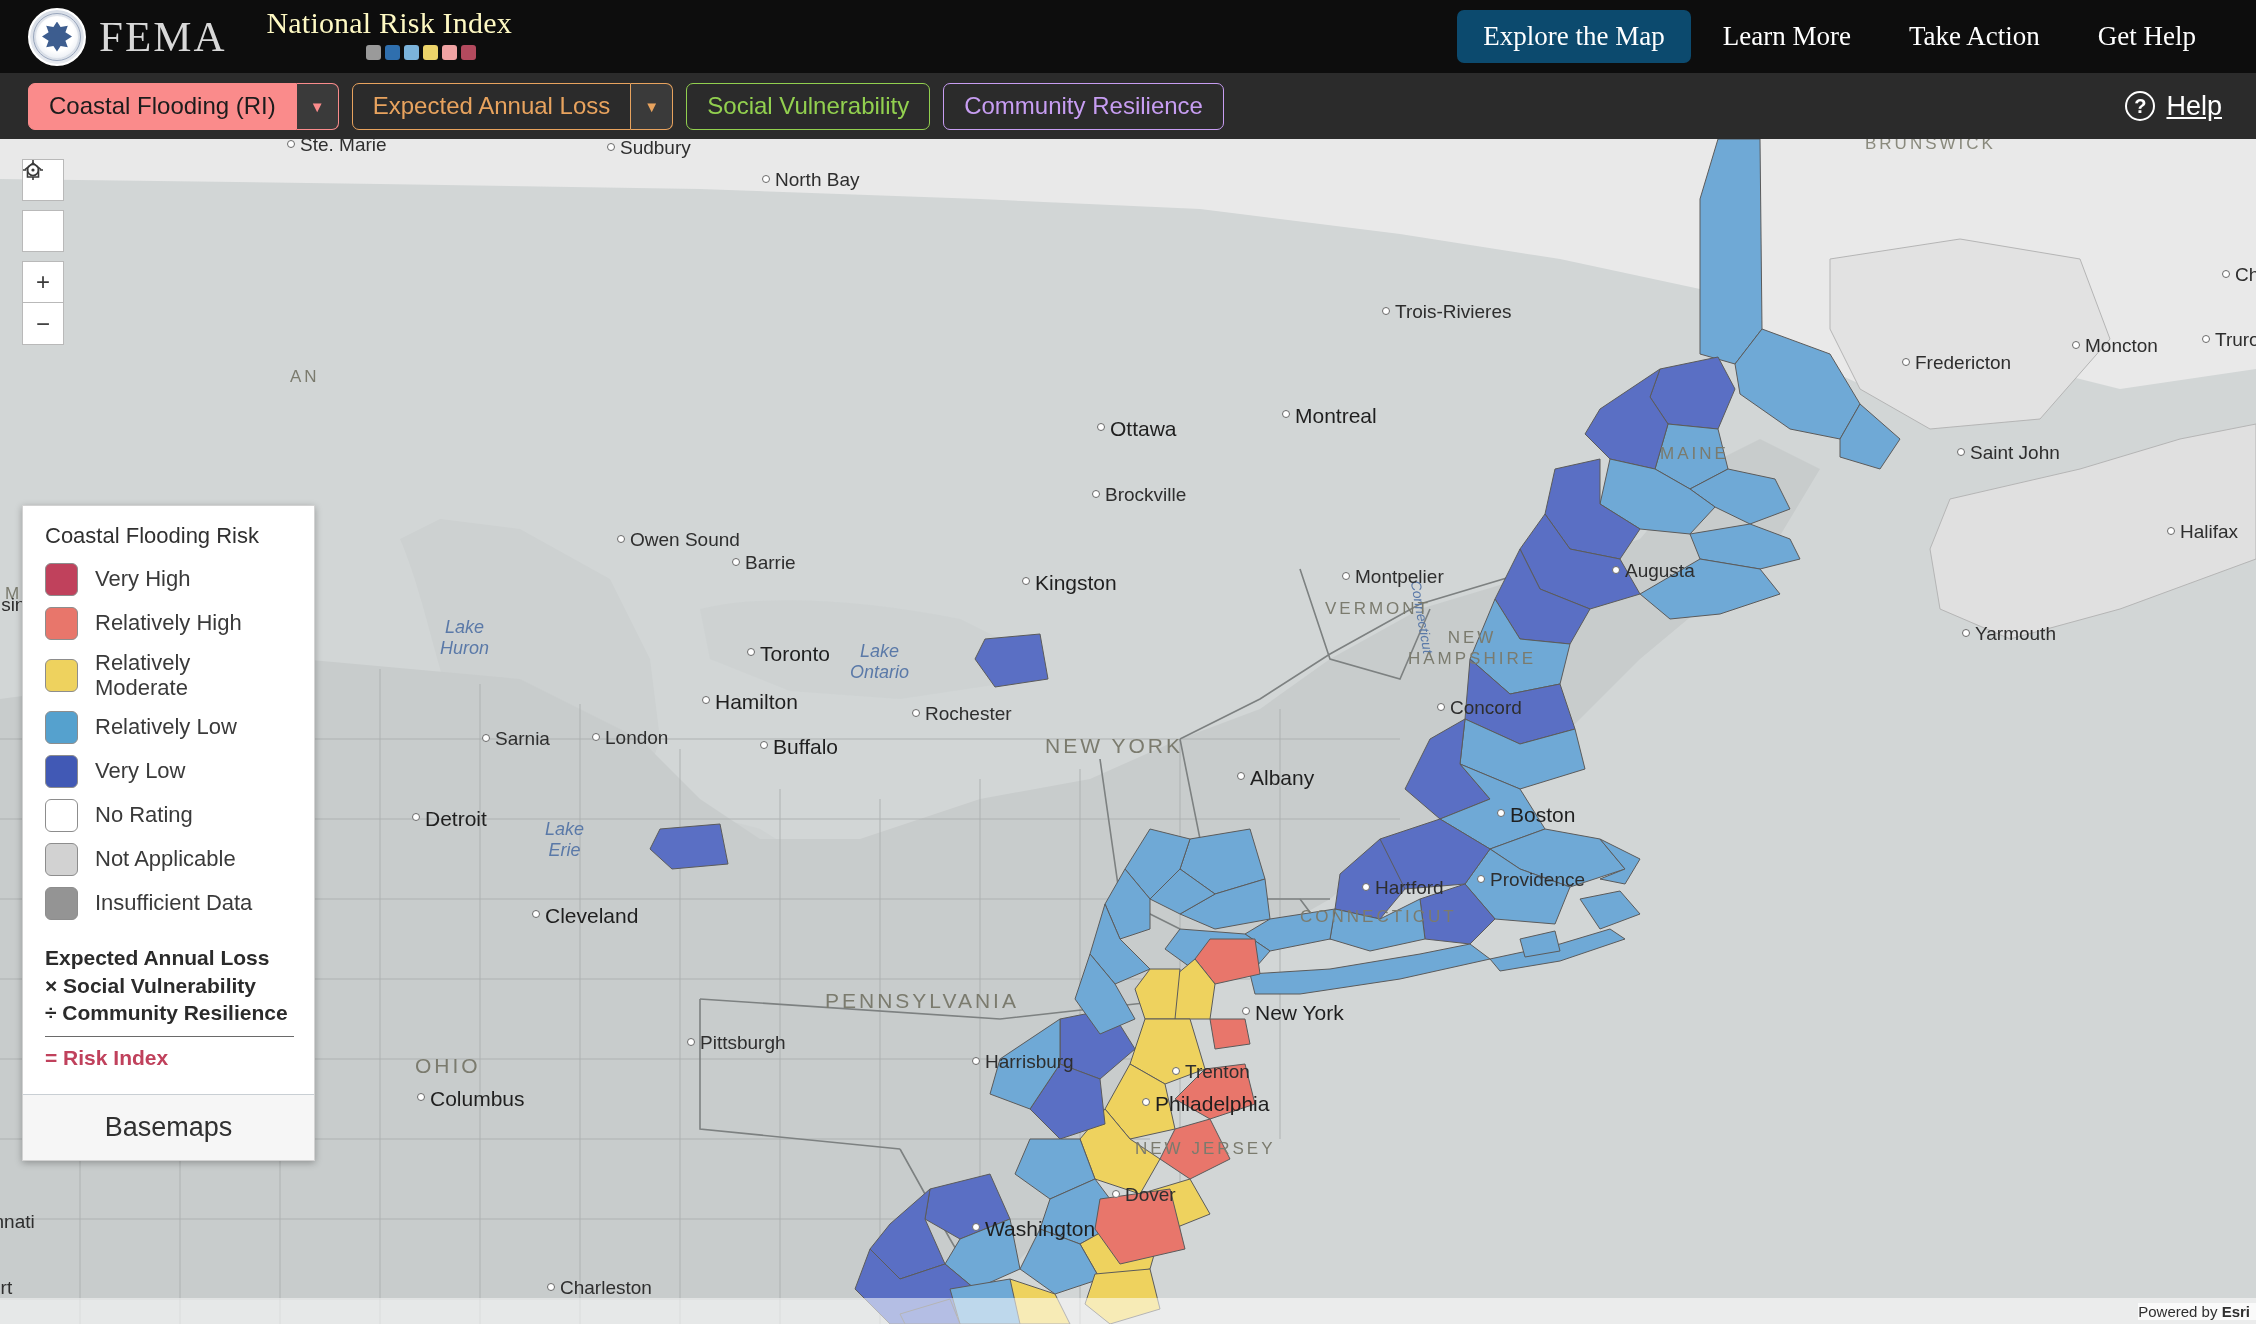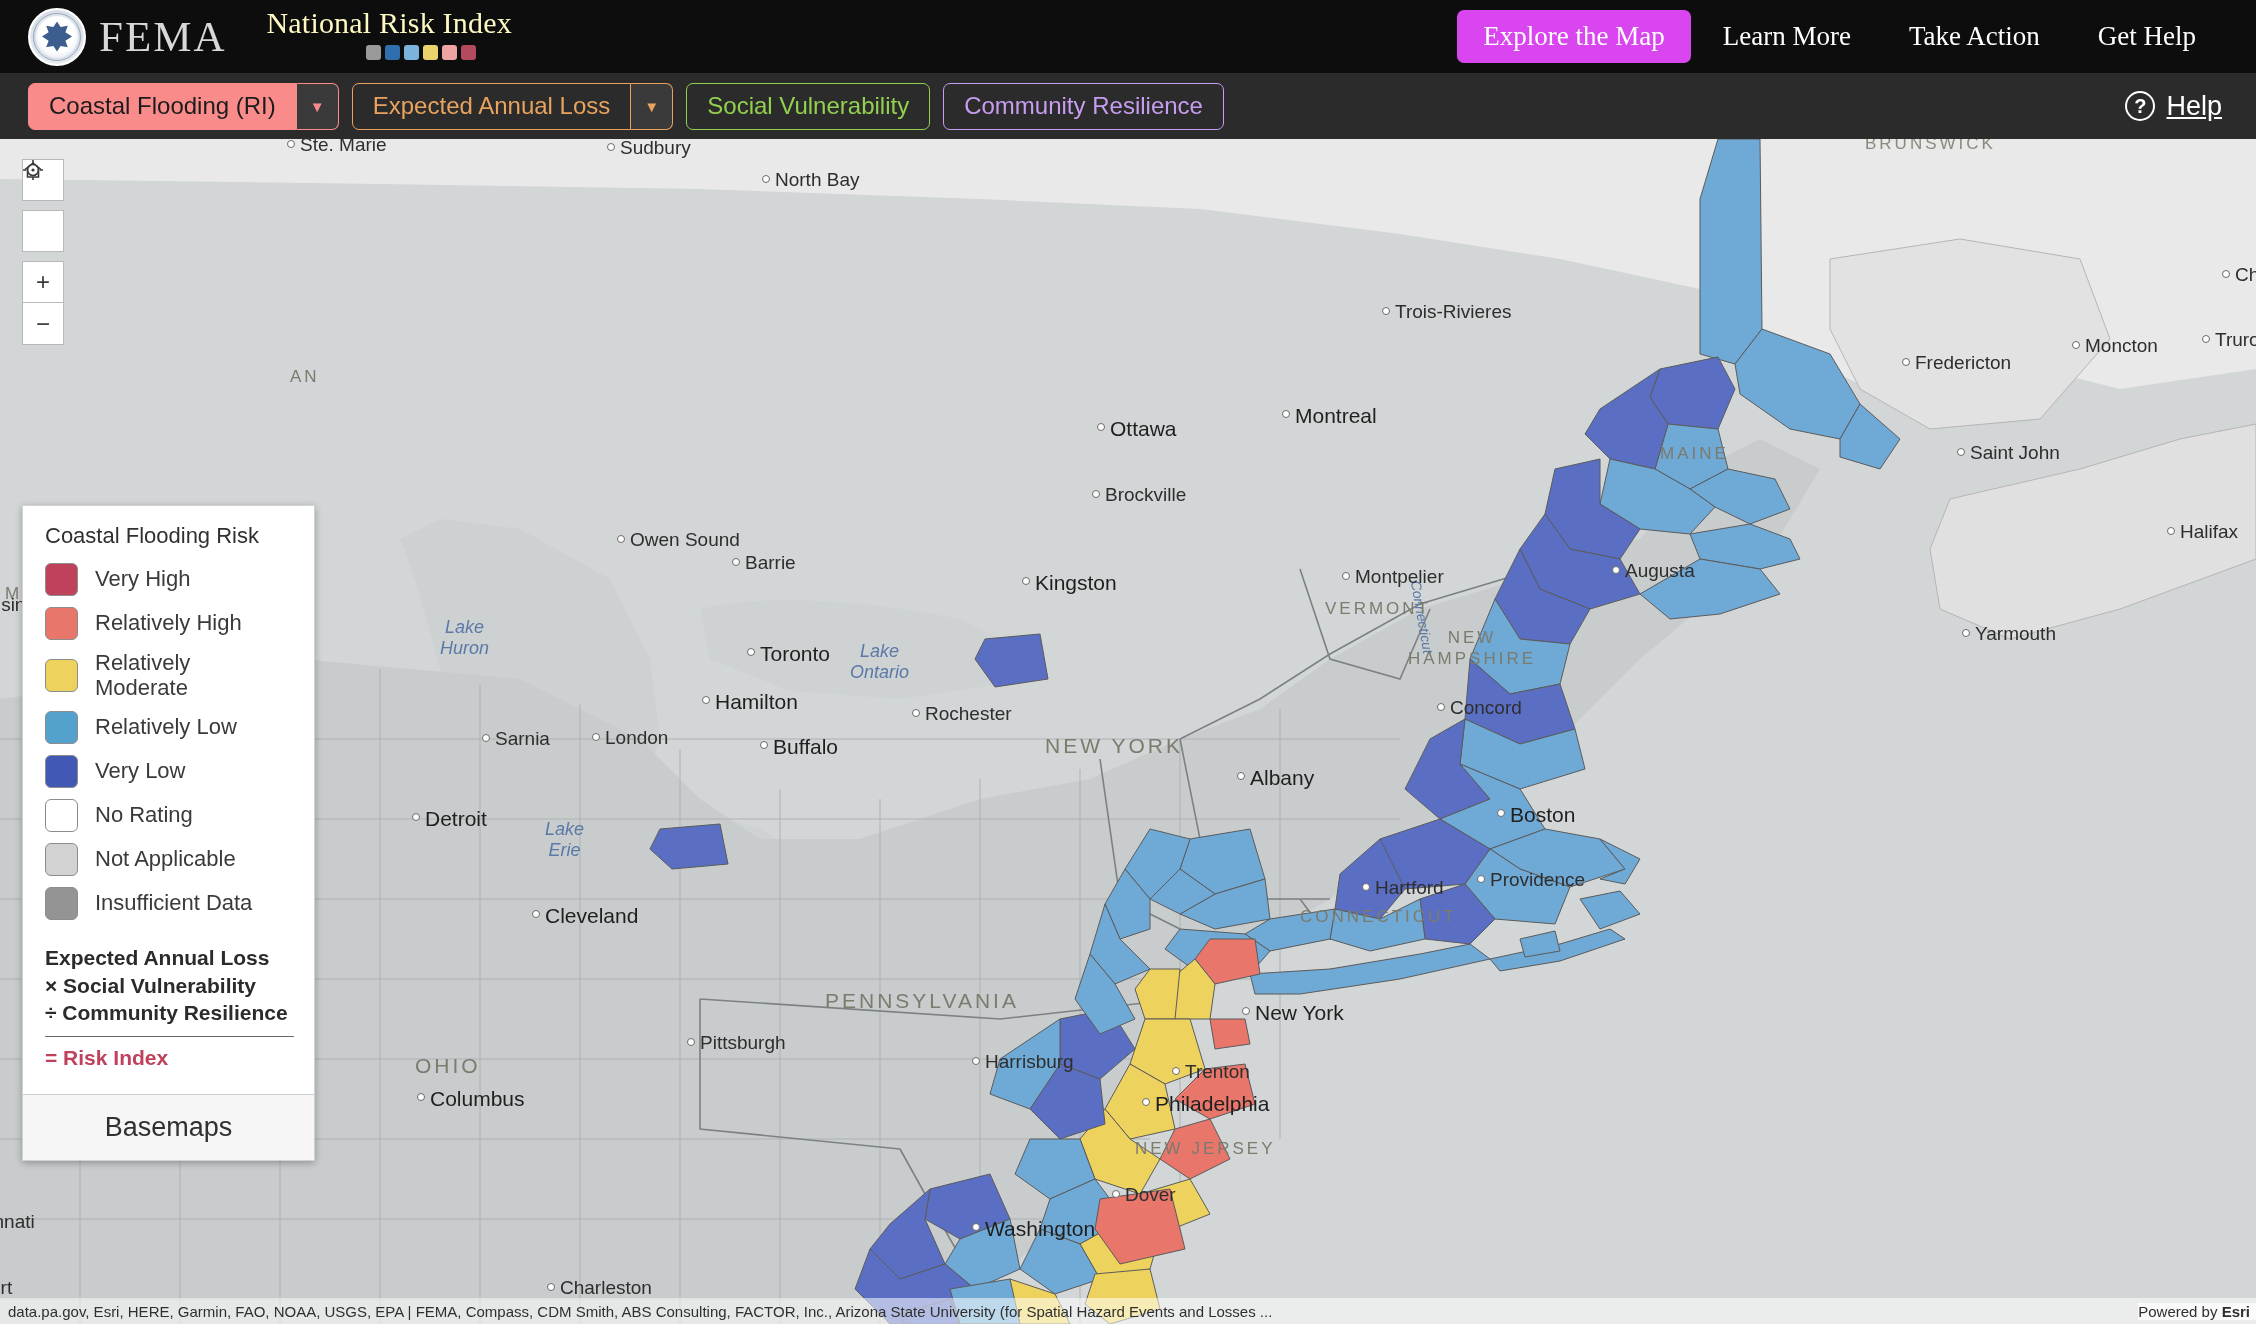--- a/index.html
+++ b/index.html
@@ -51,21 +51,21 @@
   }
   .nri-swatches { display:flex; gap:4px; margin-top:7px; margin-left:100px; }
   .nri-swatches i { width:15px; height:15px; border-radius:3px; display:block; }
 
   .nav { margin-left:auto; display:flex; align-items:center; padding-right:34px; gap:6px;}
   .nav-item {
     font-family:"Liberation Serif", serif;
     color:#ffffff; font-size:27px; padding:11px 26px; border-radius:7px;
     white-space:nowrap; cursor:pointer;
   }
-  .nav-item.active { background:#d946ef;margin-left:28px; }
+  .nav-item.active { background:#0c4a6e;margin-left:28px; }
 
   
   .toolbar {
     position:absolute; left:0; top:73px; width:2256px; height:66px;
     background:#2b2b2b; display:flex; align-items:center; padding-left:28px;
   }
   .chip-group { display:flex; align-items:stretch; margin-right:13px; height:47px; }
   .chip {
     display:flex; align-items:center; justify-content:center;
     padding:0 20px; font-size:24px; white-space:nowrap;
@@ -495,17 +495,16 @@
         <div class="formula-line">× Social Vulnerability</div>
         <div class="formula-line">÷ Community Resilience</div>
         <div class="formula-rule"></div>
         <div class="formula-result" style="color:#c0415c">= Risk Index</div>
       </div>
     </div>
     <div class="legend-foot">Basemaps</div>
   </div>
 
   <div class="attrib">
-    <span>data.pa.gov, Esri, HERE, Garmin, FAO, NOAA, USGS, EPA | FEMA, Compass, CDM Smith, ABS Consulting, FACTOR, Inc., Arizona State University (for Spatial Hazard Events and Losses ...</span>
     <span class="esri"><span>Powered by </span><b>Esri</b></span>
   </div>
 
 </div>
 
 </body></html>

